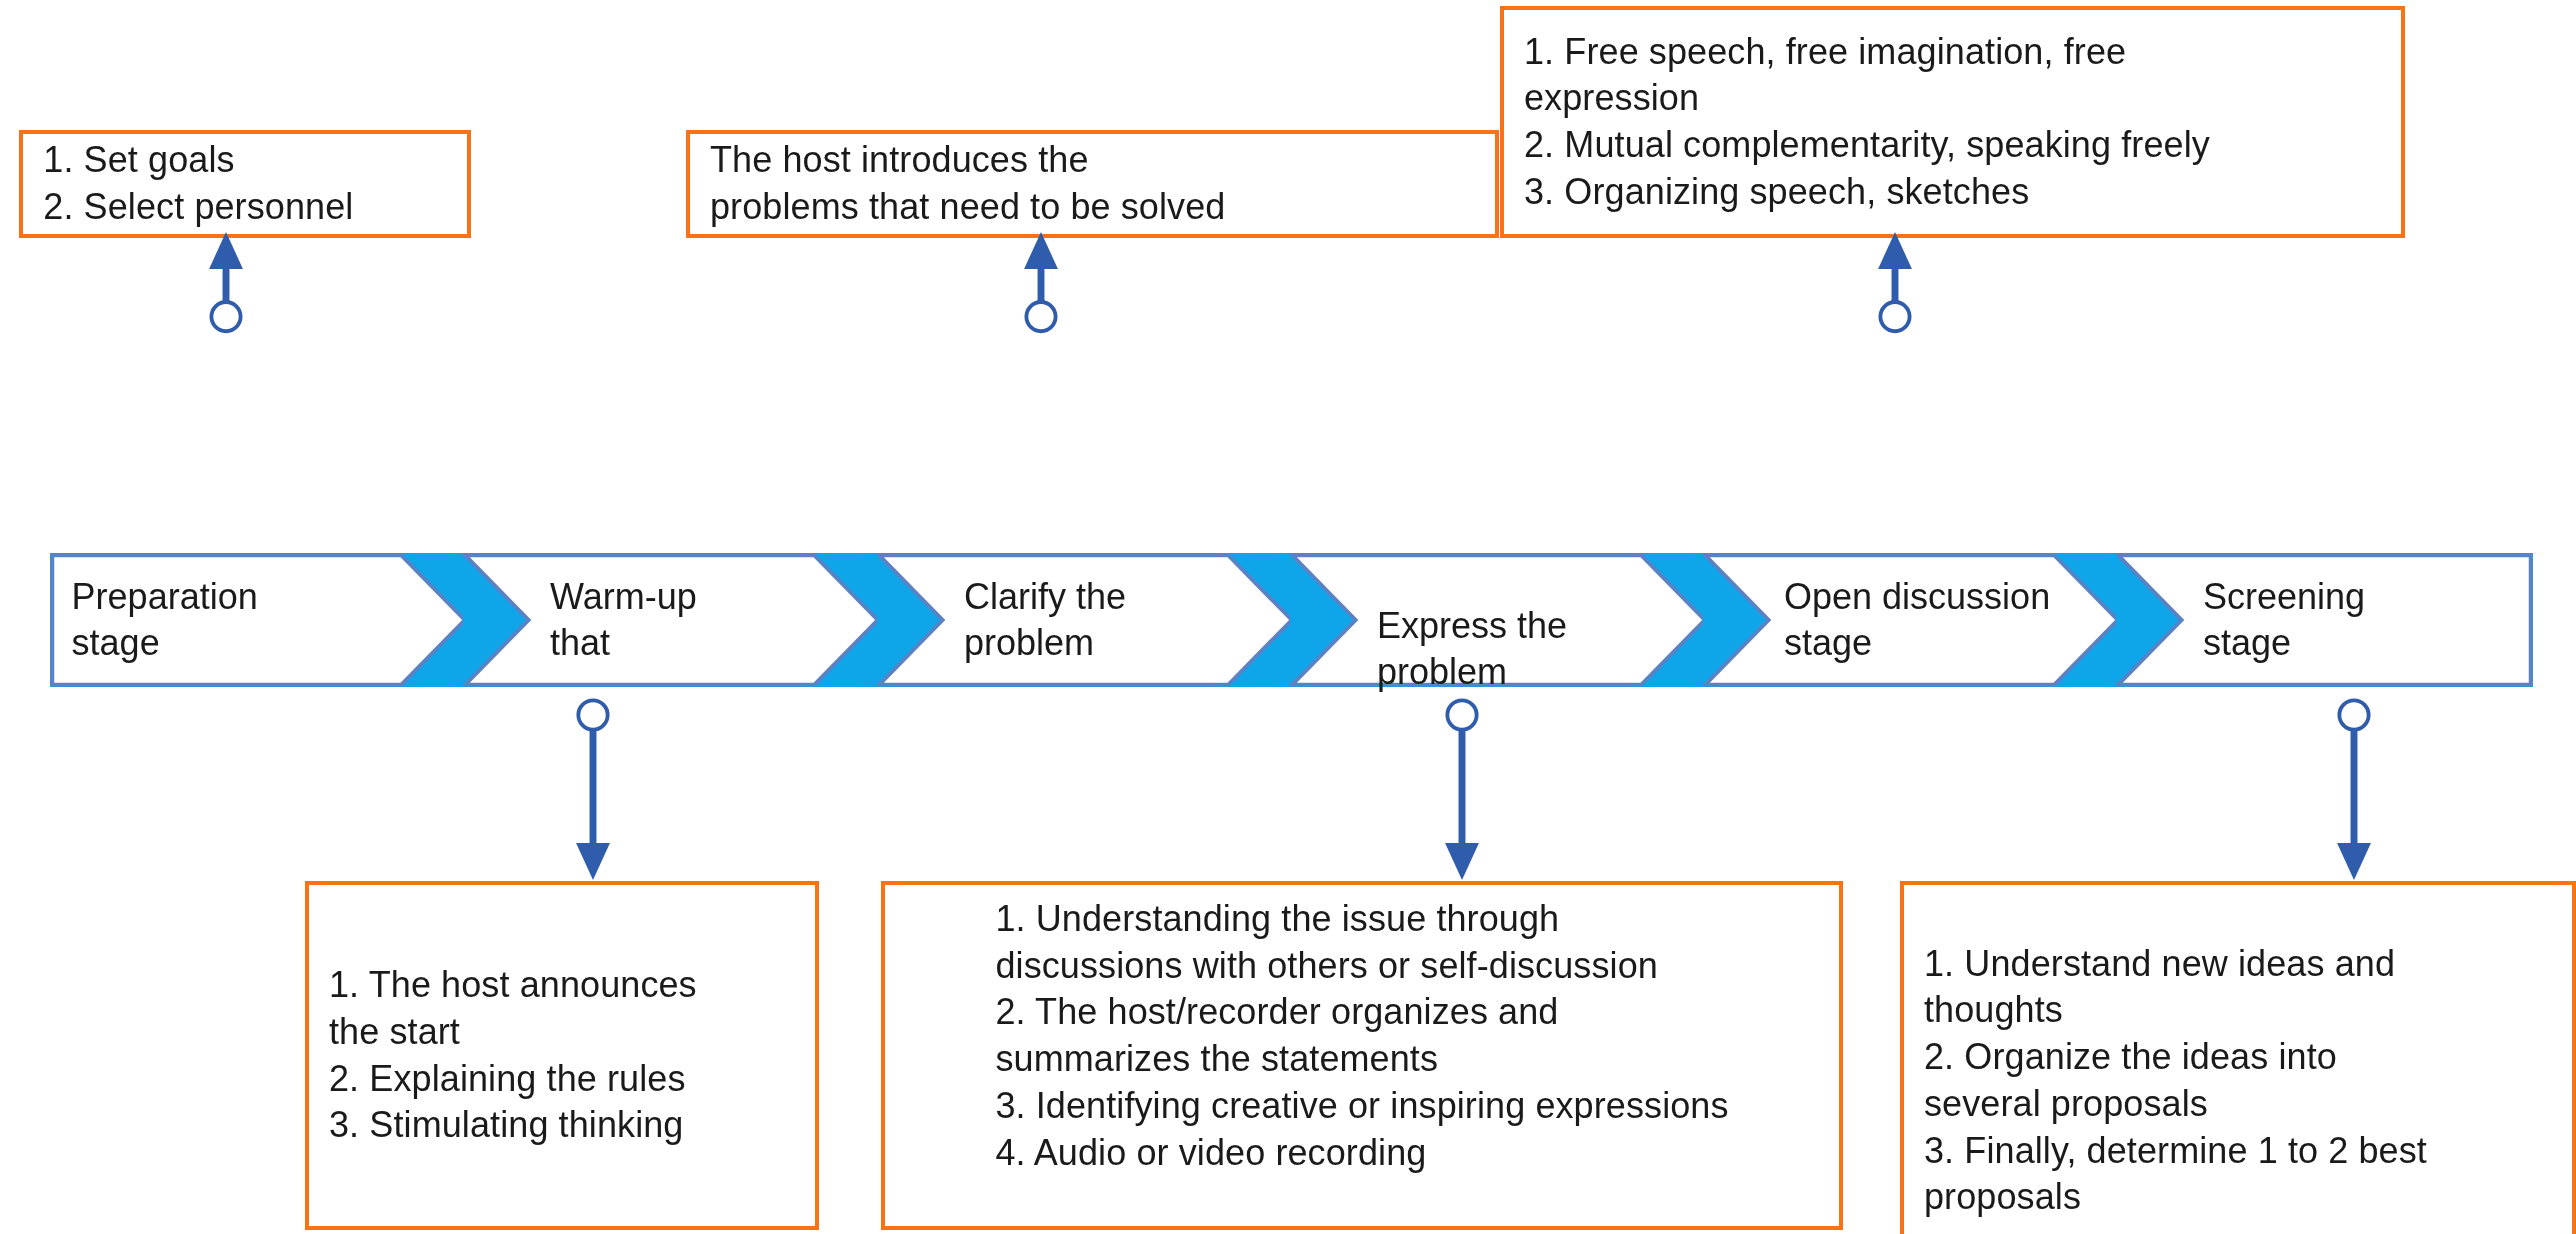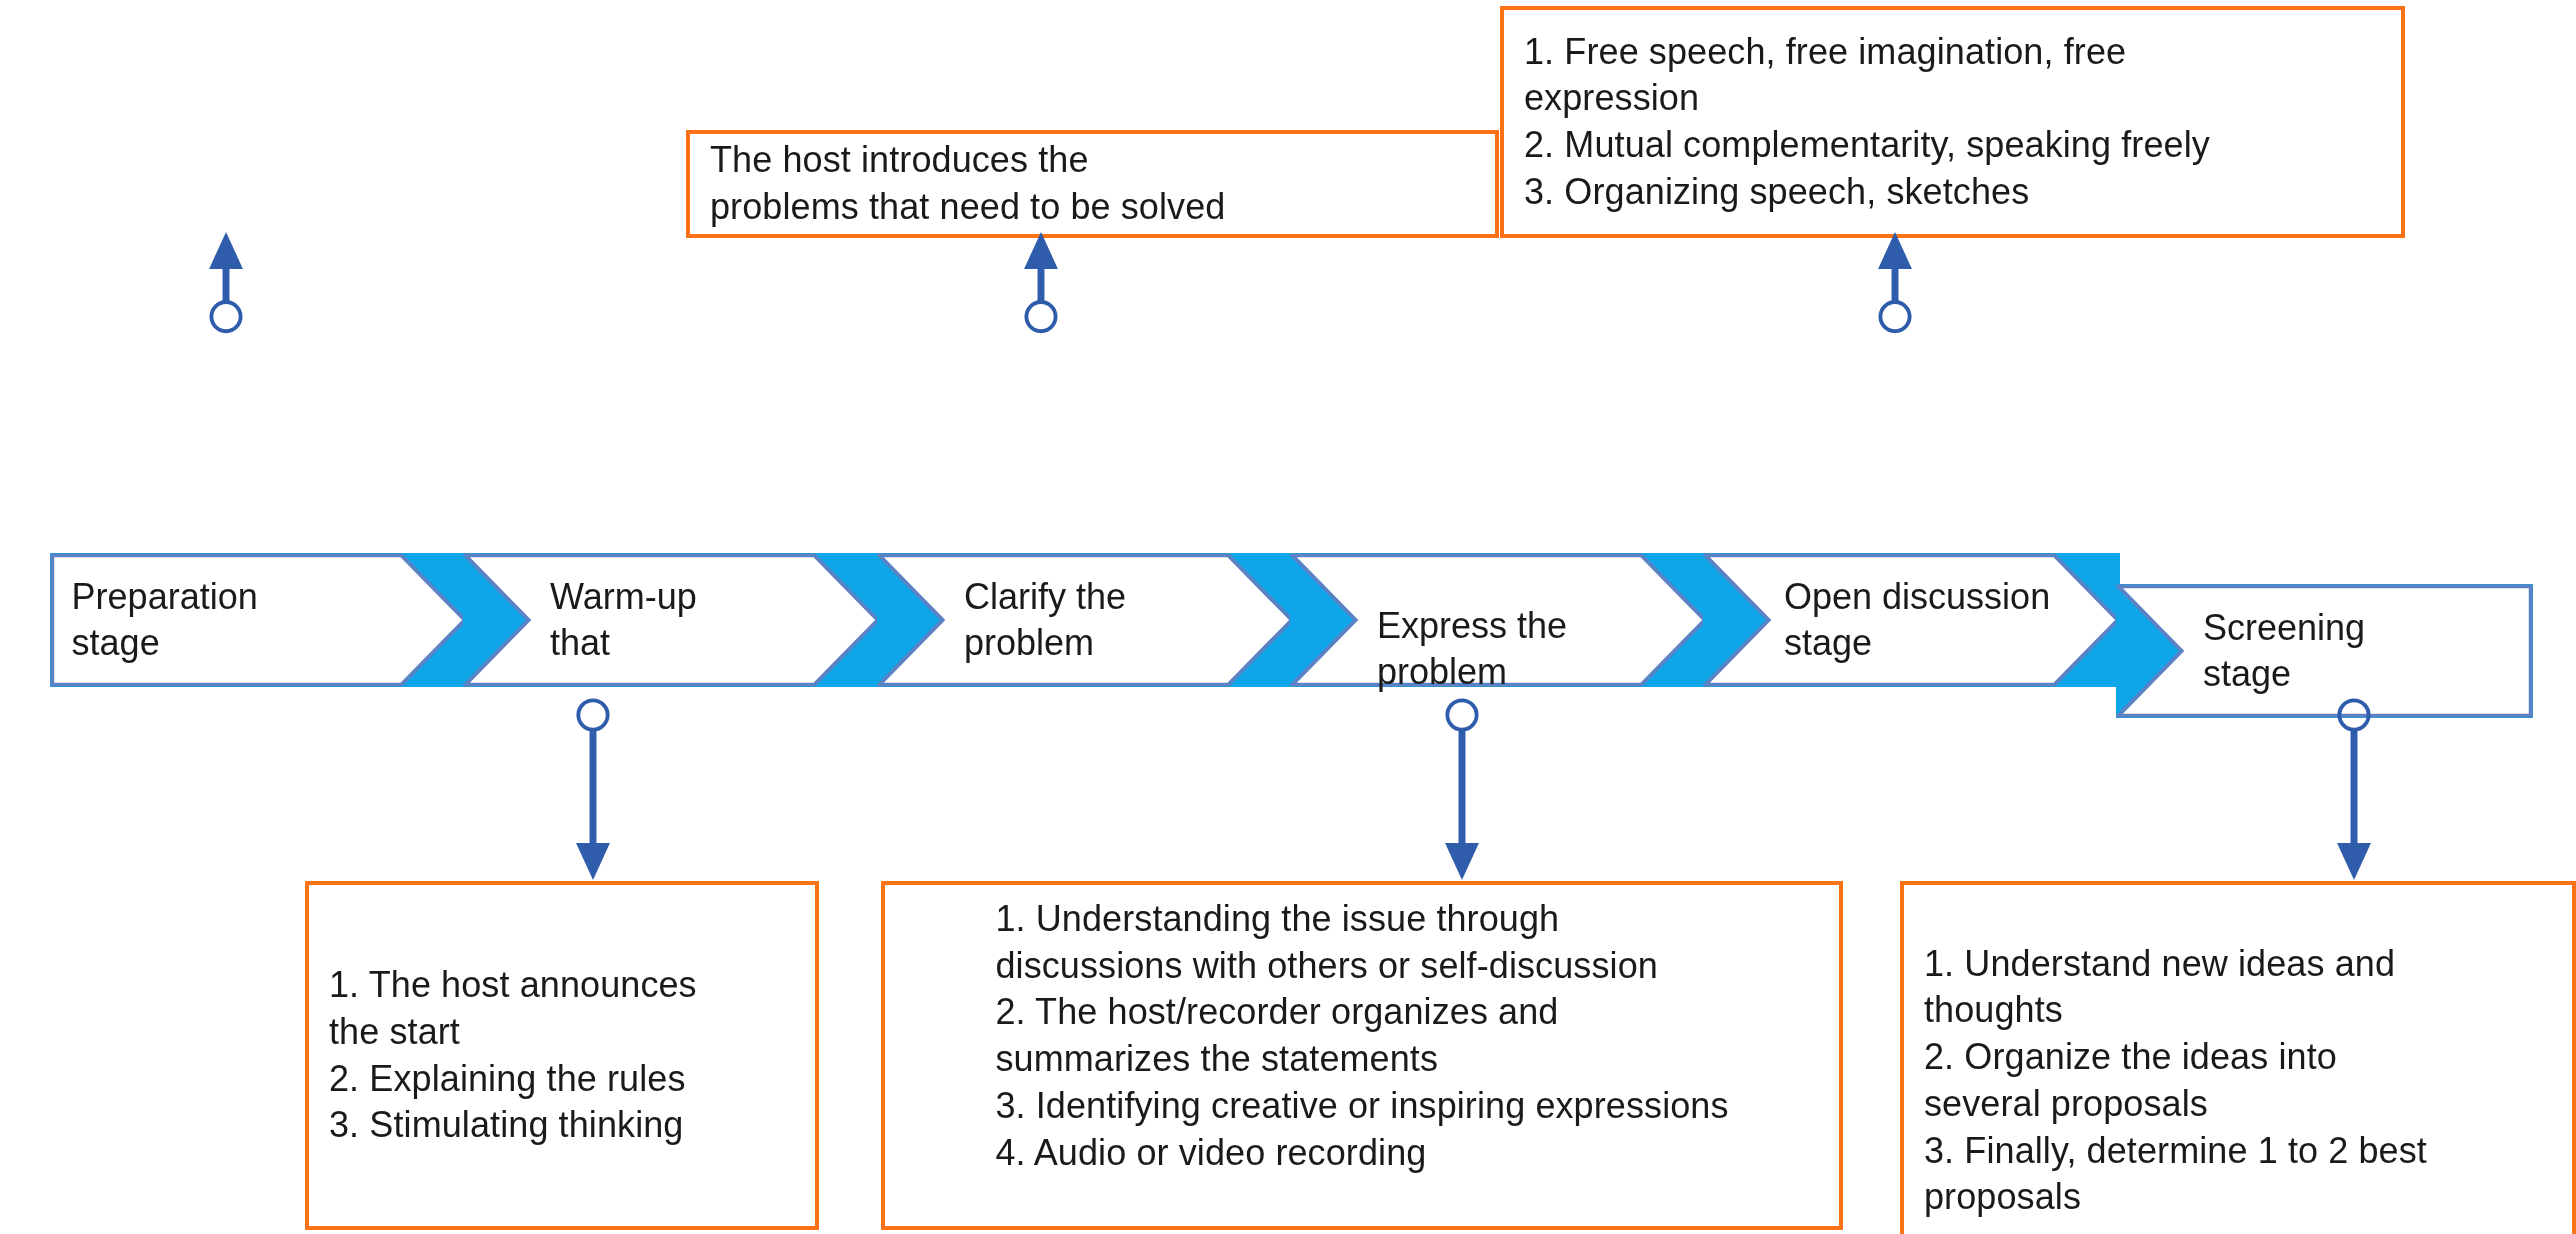--- a/index.html
+++ b/index.html
@@ -69,20 +69,24 @@
     position: absolute;
     z-index: 4;
   }
   .connector svg { display: block; overflow: visible; }
 </style>
 </head>
 <body>
 
 <div id="stage">
 
+  <div class="detail-box" style="left:19.3px; top:130px; width:452px; height:108px;">
+    <div class="box-text">1. Set goals
+2. Select personnel</div>
+  </div>
 
   <div class="detail-box" style="left:686px; top:130px; width:813px; height:108px;">
     <div class="box-text">The host introduces the
 problems that need to be solved</div>
   </div>
 
   <div class="detail-box" style="left:1500px; top:6.2px; width:905px; height:232px;">
     <div class="box-text">1. Free speech, free imagination, free
 expression
 2. Mutual complementarity, speaking freely
@@ -146,21 +150,21 @@
   </div>
 
   <div class="chevron" style="left:1703px; width:417px;">
     <svg class="chev-svg" viewBox="0 0 540 174" preserveAspectRatio="none">
       <polygon points="3,3 455,3 537,87 455,171 3,171 85,87" fill="#ffffff" stroke="#5b82c4" stroke-width="5"></polygon>
     </svg>
     <div class="chev-label" style="left:81px;">Open discussion
 stage</div>
   </div>
 
-  <div class="chevron" style="left:2116px; width:417px;margin-top:31px;">
+  <div class="chevron" style="left:2116px; width:417px;">
     <svg class="chev-svg" viewBox="0 0 540 174" preserveAspectRatio="none">
       <polygon points="3,3 537,3 537,171 3,171 85,87" fill="#ffffff" stroke="#5b82c4" stroke-width="5"></polygon>
     </svg>
     <div class="chev-label" style="left:87px;">Screening
 stage</div>
   </div>
 
   <div class="connector" style="left:566px; top:695px; width:54px; height:185px;">
     <svg width="54" height="185" viewBox="0 0 70 240">
       <circle cx="35" cy="26" r="19" fill="none" stroke="#2f5cab" stroke-width="5"></circle>

